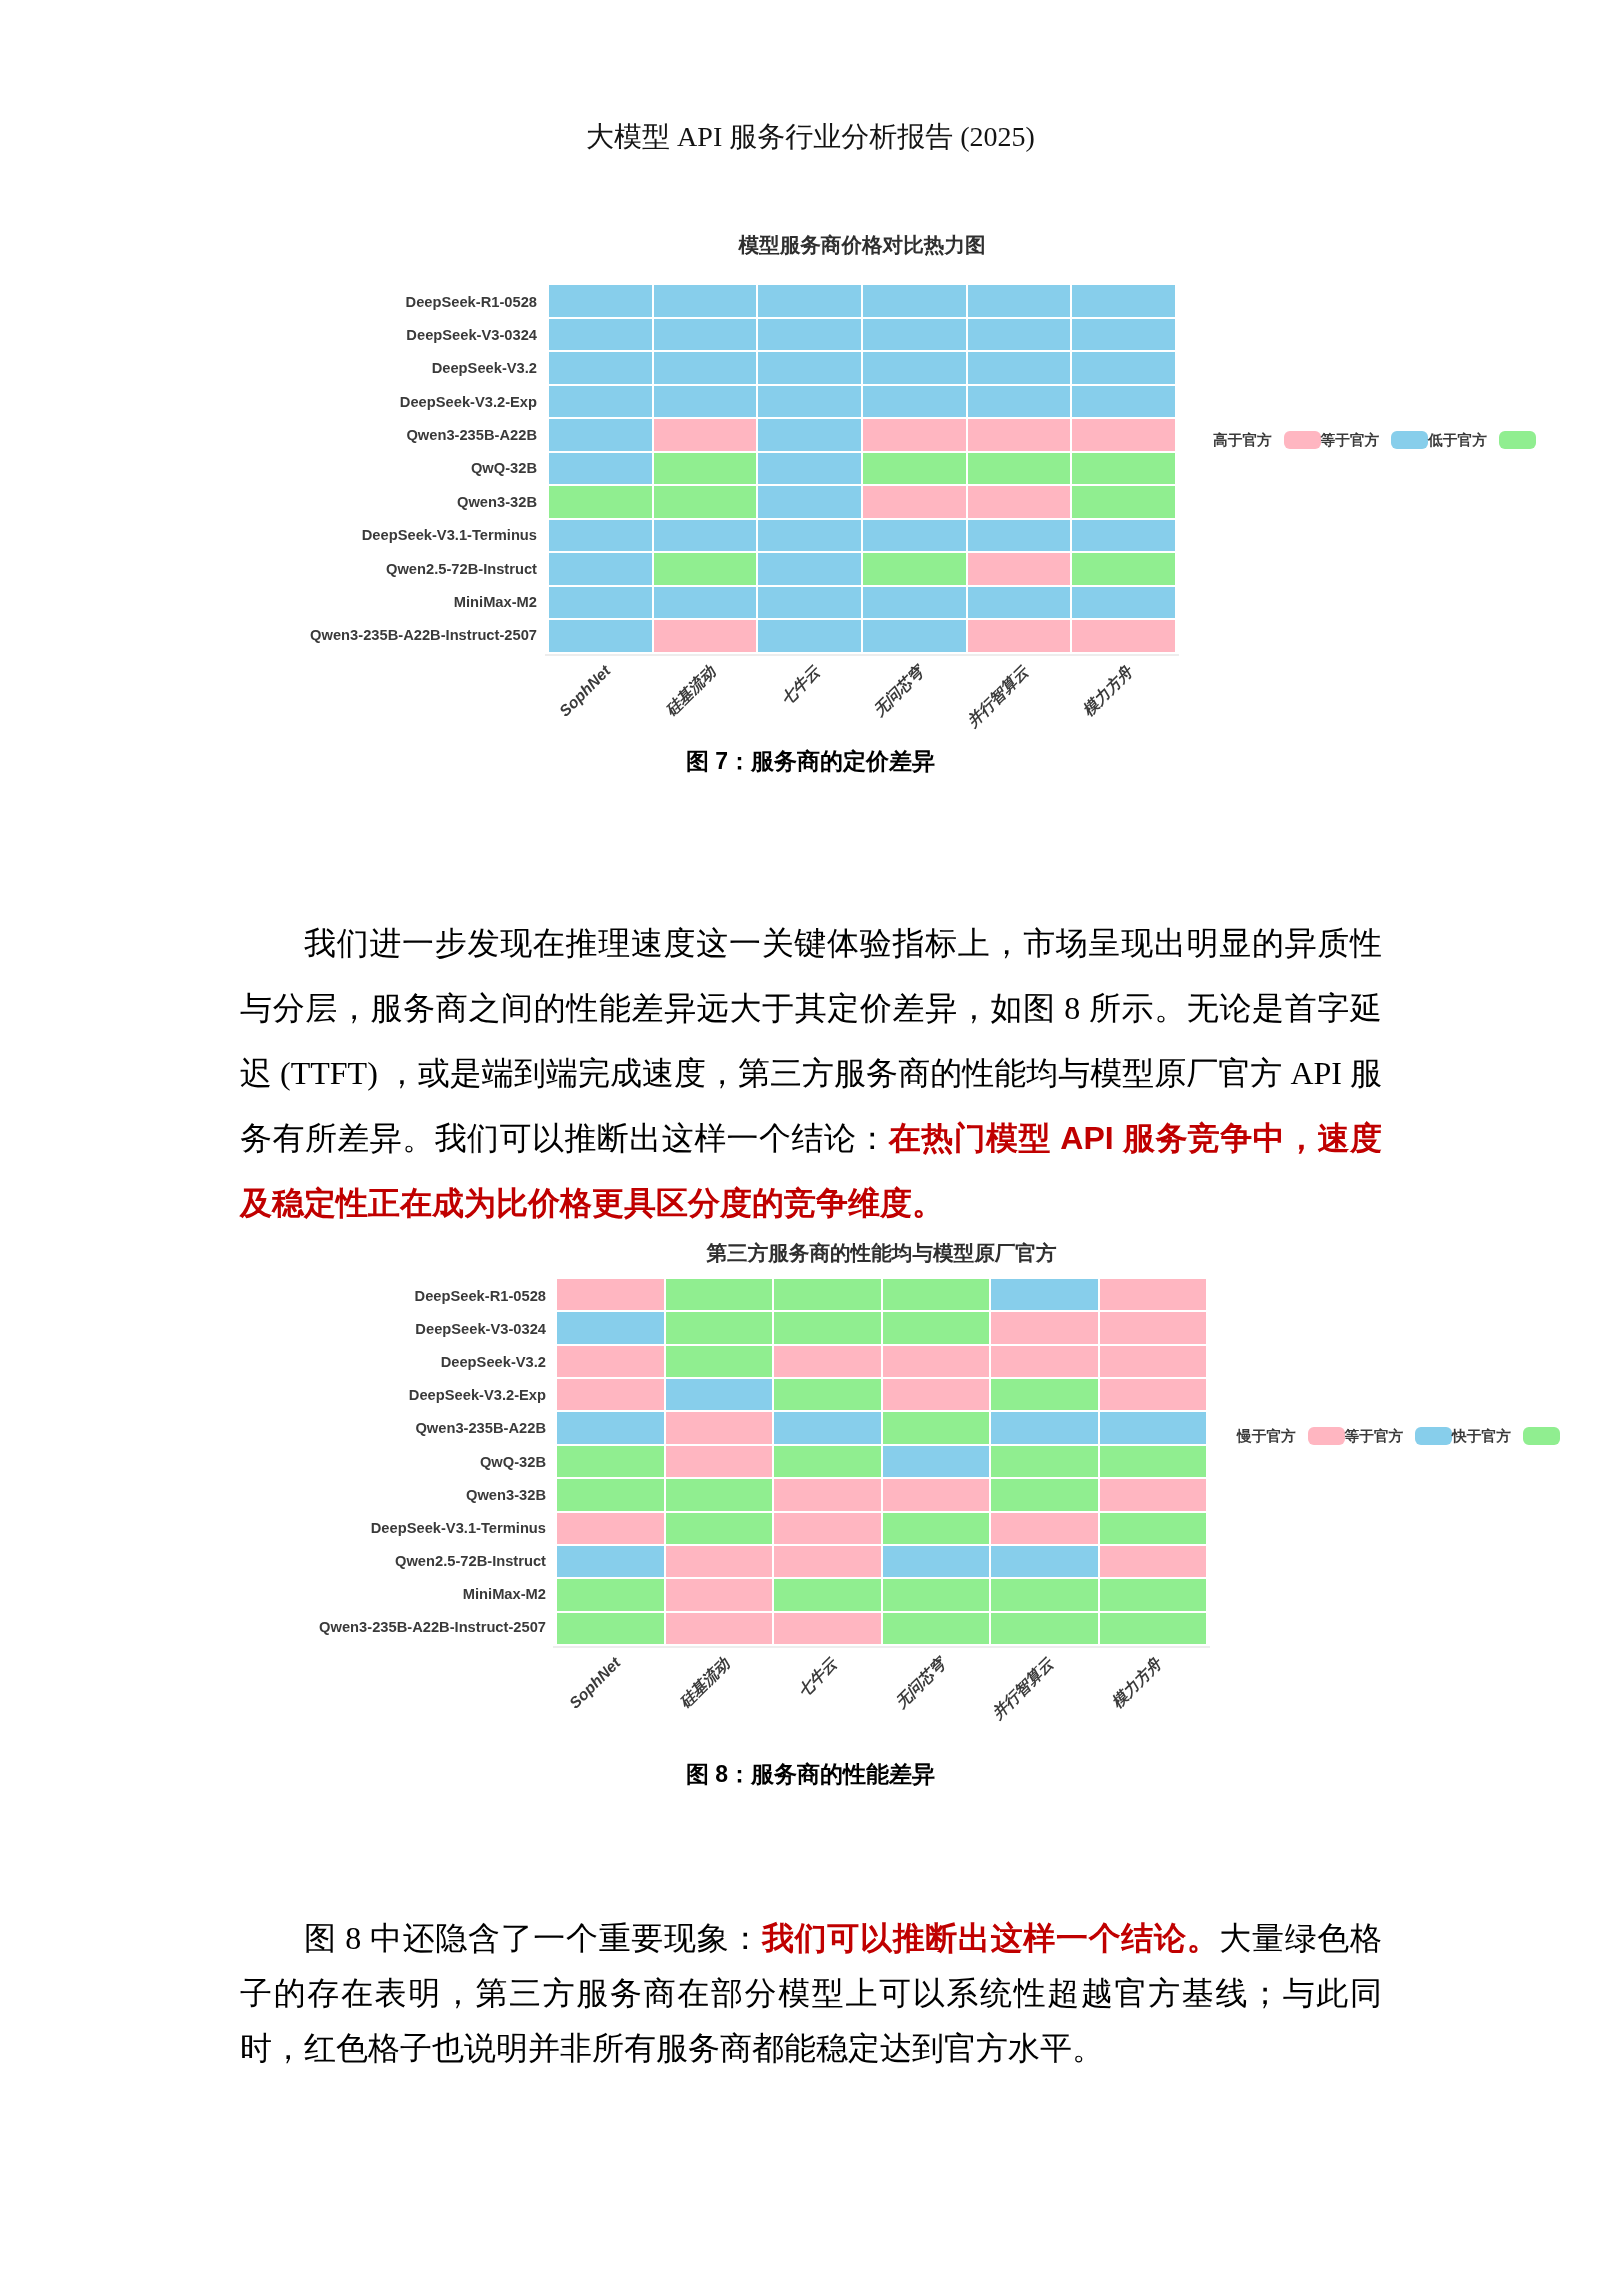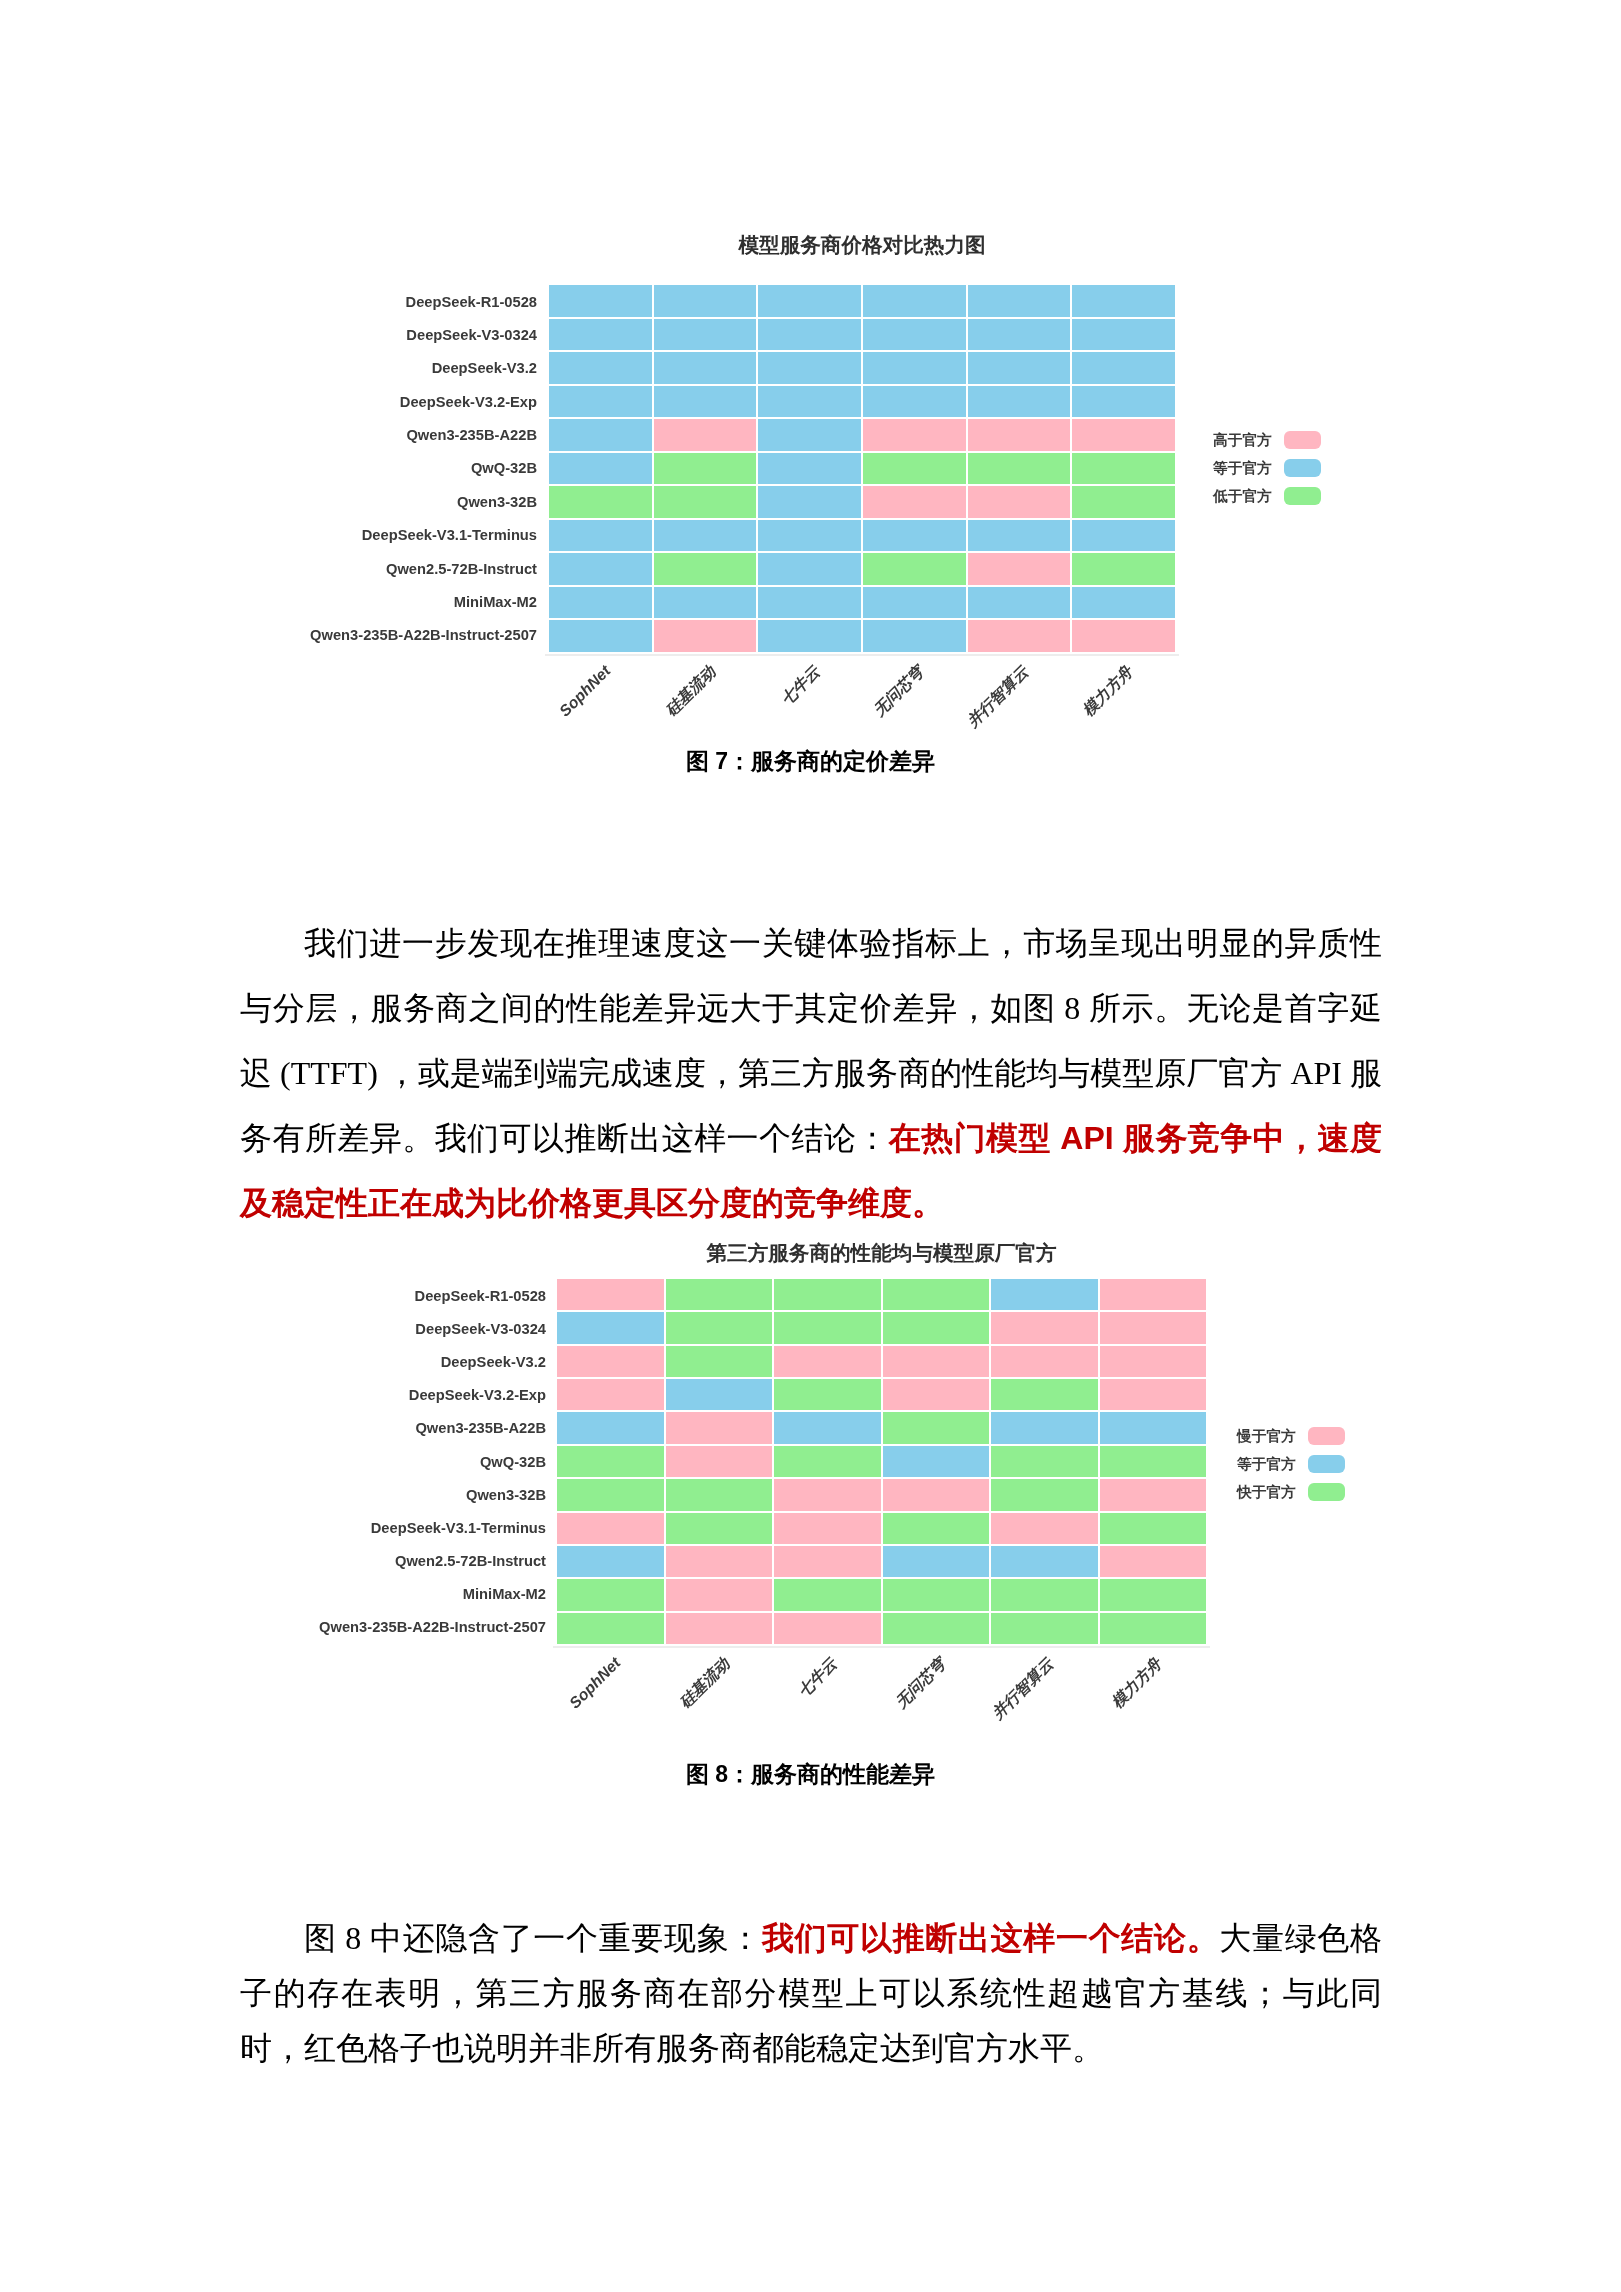--- a/index.html
+++ b/index.html
@@ -53,21 +53,21 @@
   .hm-colanchor { position:absolute; top:9.8px; width:0; height:0; }
   .hm-collabel {
     position:absolute; right:0; top:0;
     transform-origin:100% 0;
     transform:rotate(-45deg);
     font-family:"Liberation Sans", sans-serif;
     font-weight:bold; font-style:italic;
     font-size:15.7px; color:#3a3a3a;
     white-space:nowrap;
   }
-  .legend { position:absolute; display:flex; flex-direction:column; }
+  .legend { position:absolute; display:flex; flex-direction:row; }
   .lg-item { display:flex; align-items:center; height:28px; }
   .lg-label {
     font-family:"Liberation Sans", sans-serif;
     font-weight:bold; font-size:14.7px; color:#3a3a3a;
     margin-right:11.8px; white-space:nowrap;
   }
   .lg-swatch { width:37px; height:18.6px; border-radius:5.9px; }
   
   .fig-caption {
     position:absolute; left:0; width:100%;
@@ -109,20 +109,21 @@
   .rl2 { left:176px;  top:1279px; width:370px; height:365px; }
   .cl2 { left:557px;  top:1644px; width:649px; }
   .lg2 { left:1237px; top:1422px; }
   .c2  { top:1759px;text-align:center; }
 </style>
 </head>
 <body>
 
 <div class="page">
 
+  <div class="doc-header">大模型 API 服务行业分析报告 (2025)</div>
 
   <div class="chart-title t1">模型服务商价格对比热力图</div>
   <div class="row-labels rl1">
       <div class="hm-rowlabel">DeepSeek-R1-0528</div>
       <div class="hm-rowlabel">DeepSeek-V3-0324</div>
       <div class="hm-rowlabel">DeepSeek-V3.2</div>
       <div class="hm-rowlabel">DeepSeek-V3.2-Exp</div>
       <div class="hm-rowlabel">Qwen3-235B-A22B</div>
       <div class="hm-rowlabel">QwQ-32B</div>
       <div class="hm-rowlabel">Qwen3-32B</div>

